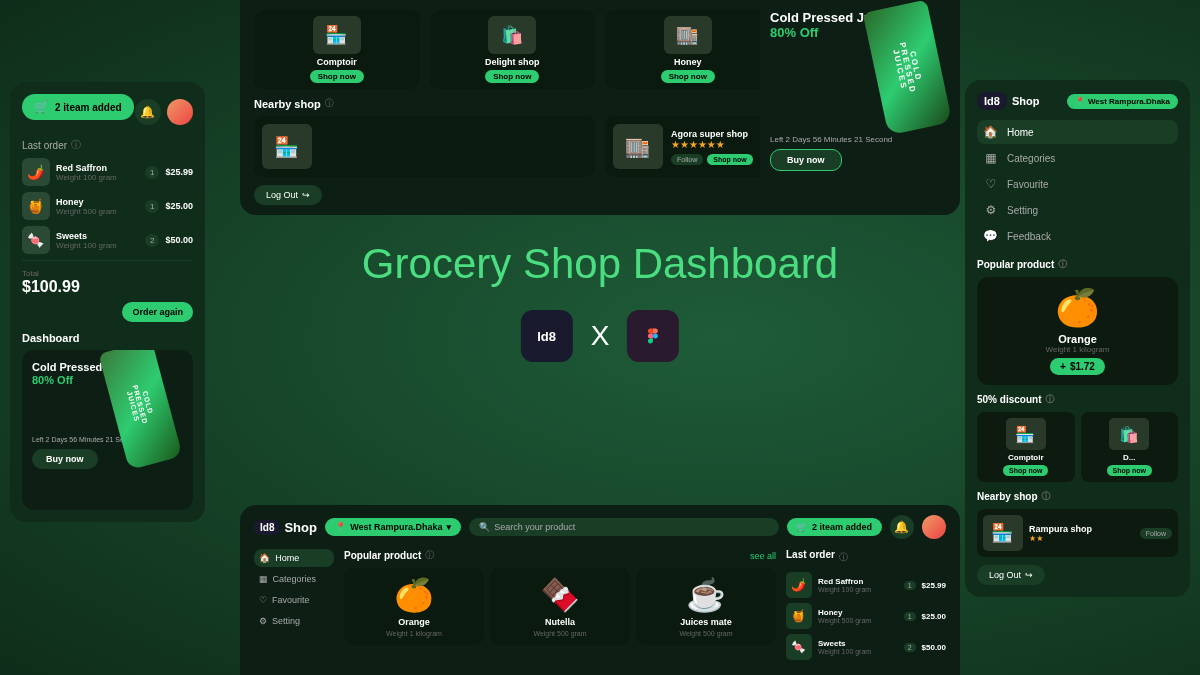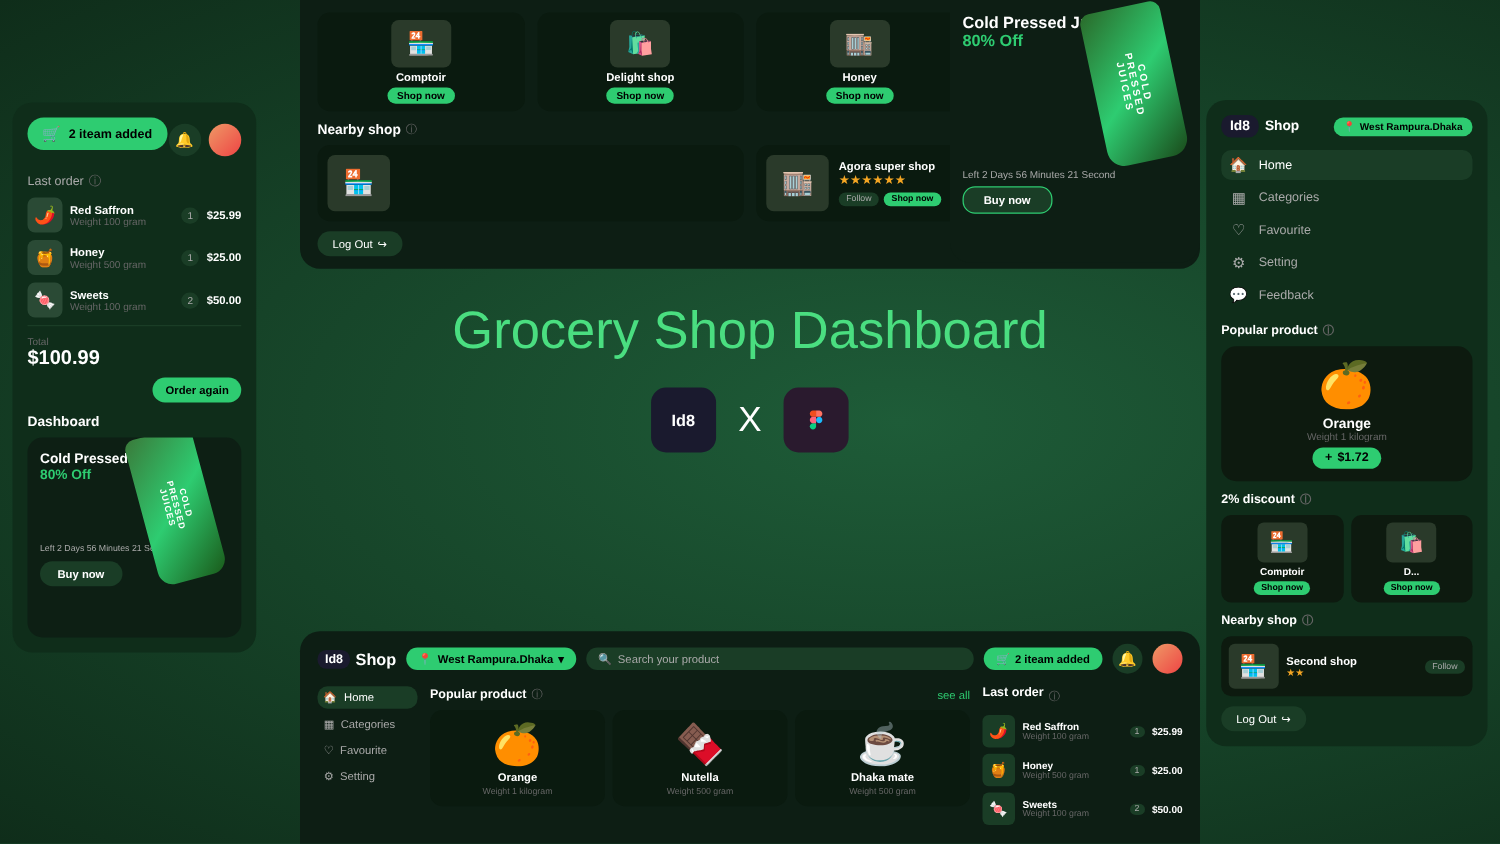--- a/index.html
+++ b/index.html
@@ -962,21 +962,21 @@
     <div class="orange-emoji">🍊</div>
     <div class="product-name">Orange</div>
     <div class="product-weight">Weight 1 kilogram</div>
     <div class="add-price-btn">
       <span>+</span>
       <span>$1.72</span>
     </div>
   </div>
 
   <div class="discount-label">
-    <span>2% discount</span>
+    <span>50% discount</span>
     <span style="color:#666; font-size:9px">ⓘ</span>
   </div>
 
   <div class="discount-shops-row">
     <div class="discount-shop-card">
       <div class="discount-thumb">🏪</div>
       <div class="discount-name">Comptoir</div>
       <div class="shop-btn-sm">Shop now</div>
     </div>
     <div class="discount-shop-card">
@@ -987,21 +987,21 @@
   </div>
 
   <div class="nearby-r-label">
     <span>Nearby shop</span>
     <span style="color:#666; font-size:9px">ⓘ</span>
   </div>
 
   <div class="nearby-r-card">
     <div class="nearby-r-thumb">🏪</div>
     <div class="nearby-r-info">
-      <div class="nearby-r-name">Second shop</div>
+      <div class="nearby-r-name">Rampura shop</div>
       <div class="stars-sm">★★</div>
     </div>
     <div class="follow-btn">Follow</div>
   </div>
 
   <div class="right-logout">
     <span>Log Out</span>
     <span>↪</span>
   </div>
 </div>
@@ -1067,21 +1067,21 @@
             <div class="product-card-name">Orange</div>
             <div class="product-card-weight">Weight 1 kilogram</div>
           </div>
           <div class="product-card">
             <div class="product-emoji">🍫</div>
             <div class="product-card-name">Nutella</div>
             <div class="product-card-weight">Weight 500 gram</div>
           </div>
           <div class="product-card">
             <div class="product-emoji">☕</div>
-            <div class="product-card-name">Dhaka mate</div>
+            <div class="product-card-name">Juices mate</div>
             <div class="product-card-weight">Weight 500 gram</div>
           </div>
         </div>
       </div>
 
       <div class="bottom-orders">
         <div style="display:flex; align-items:center; gap:4px; margin-bottom:6px;">
           <span class="orders-title">Last order</span>
           <span style="color:#666; font-size:9px">ⓘ</span>
         </div>

